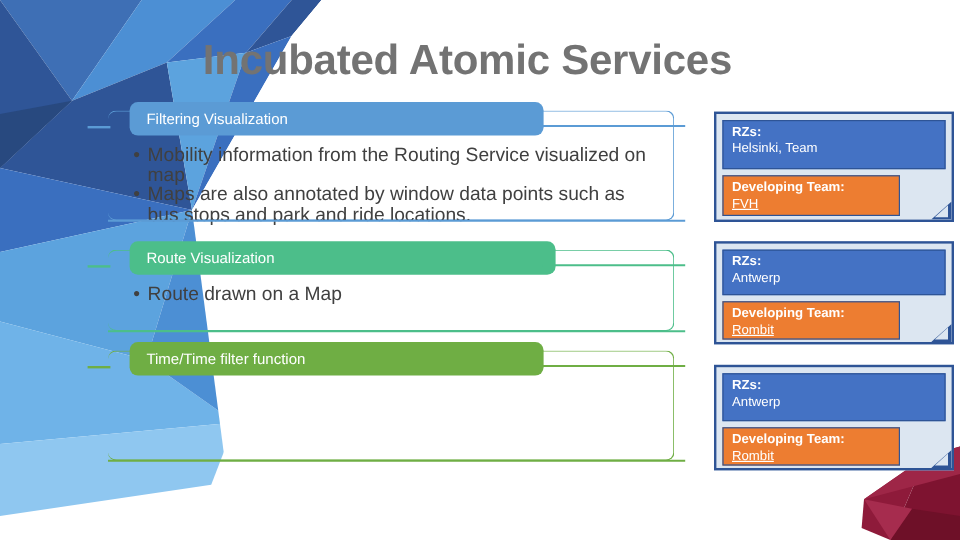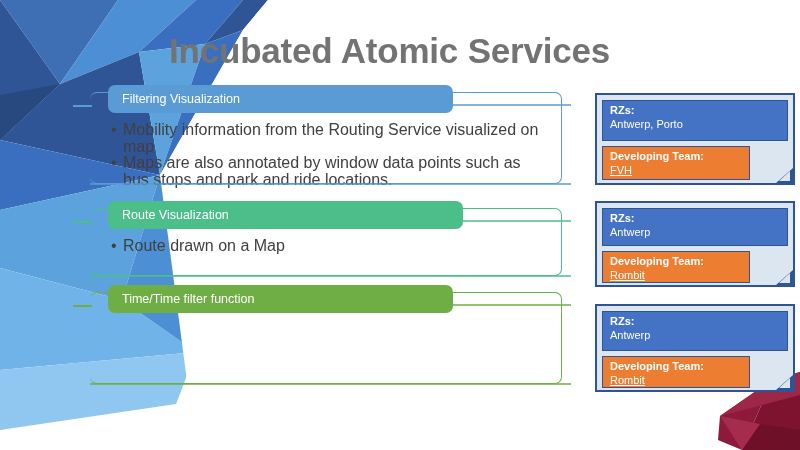--- a/index.html
+++ b/index.html
@@ -169,21 +169,21 @@
     <div class="bracket" style="width:472px;height:92px;border-color:#6FAE44;border-left:none;"></div>
     <div class="stub" style="top:13px;background:#6FAE44;"></div>
     <div class="pill" style="left:18px;top:-7px;width:345px;height:28px;background:#6FAE44;">
       <span>Time/Time filter function</span>
     </div>
   </div>
 
   <div class="callout" style="left:571px;top:93px;width:200px;height:92px;">
     <div class="co-row co-rz" style="height:41px;">
       <span class="co-lbl">RZs:</span>
-      <span class="co-val">Antwerp, Porto</span>
+      <span class="co-val">Helsinki, Team</span>
     </div>
     <div class="co-row co-dev" style="height:34px;width:148px;">
       <span class="co-lbl">Developing Team:</span>
       <span class="co-val u">FVH</span>
     </div>
     <svg class="fold" viewBox="0 0 17 15">
       <polygon points="0,15 17,15 17,0" fill="#2E5496"></polygon>
       <polygon points="3,13 14,13 14,3" fill="#DCE6F1"></polygon>
     </svg>
   </div>

